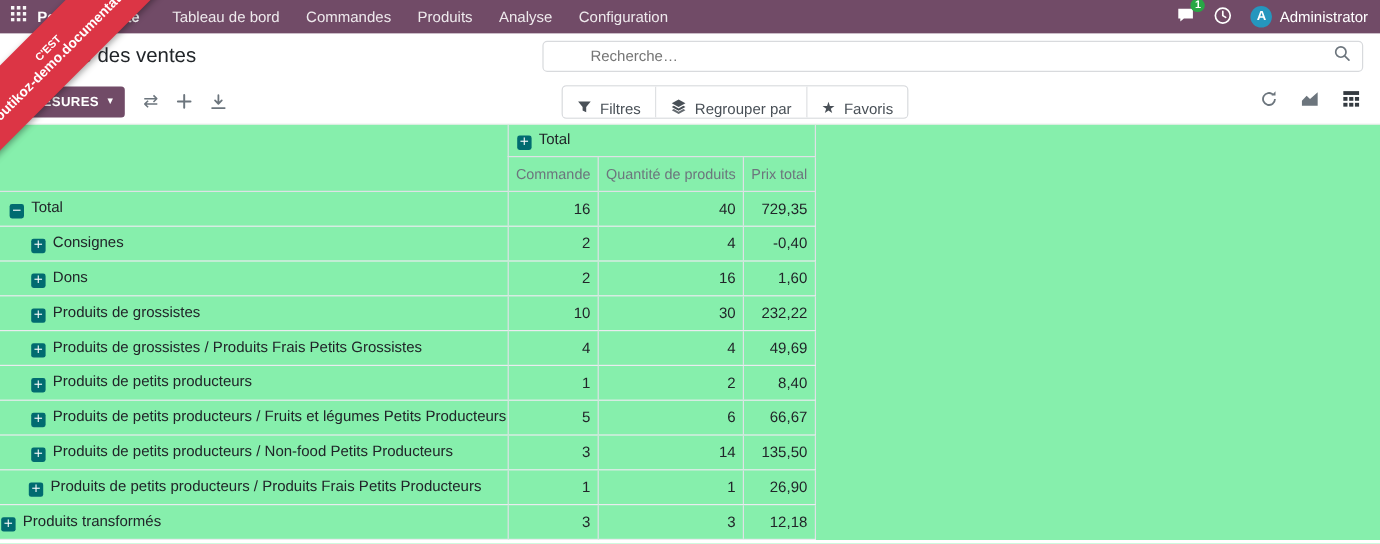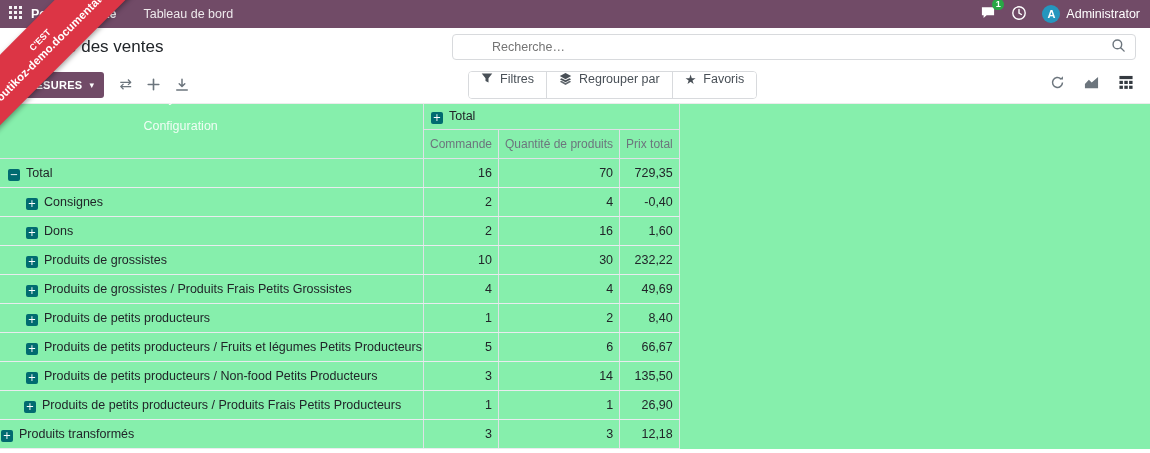--- a/index.html
+++ b/index.html
@@ -13,21 +13,21 @@
 
   
   .navbar {
     height:28px; background:var(--accent, #714B67);
     display:flex; justify-content:space-between; align-items:center;
     color:#fff; padding-right:10px;
   }
   .nav-left { display:flex; align-items:center; height:100%; }
   .apps-btn { padding:0 9px; display:flex; align-items:center; height:100%; cursor:pointer; }
   .app-name { font-weight:bold; font-size:12.5px; margin-right:16px; cursor:pointer; white-space:nowrap; }
-  .nav-menu { display:flex; list-style:none; margin:0; padding:0; height:100%;flex-direction:column; }
+  .nav-menu { display:flex; list-style:none; margin:0; padding:0; height:100%; }
   .nav-menu li {
     padding:0 11px; font-size:12.5px; color:rgba(255,255,255,.88);
     line-height:28px; cursor:pointer; white-space:nowrap;
   }
   .nav-right { display:flex; align-items:center; gap:15px; font-size:12.5px; }
   .systray-icon { position:relative; display:flex; align-items:center; cursor:pointer; }
   .badge {
     position:absolute; top:-6px; right:-8px; background:var(--badge_green,#28a745);
     border-radius:8px; font-size:9px; line-height:11px; padding:0 3.5px;
     color:#fff; font-weight:bold;
@@ -63,21 +63,21 @@
   }
   .caret { font-size:9px; font-family:"DejaVu Sans", sans-serif; }
   .tool-icon {
     color:#6c757d; font-size:15px; cursor:pointer; display:flex; align-items:center;
     line-height:1;
   }
   .cp-bottom-middle { flex:1; display:flex; margin-left:16px; }
   .btn-group { display:flex; border:1px solid #d8dadd; border-radius:4px; overflow:hidden; height:28px; background:#fff; }
   .btn-group button {
     background:#fff; border:none; border-right:1px solid #d8dadd; padding:0 12px;
-    font-size:12.5px; color:#495057; display:flex; align-items:flex-start; gap:7px;
+    font-size:12.5px; color:#495057; display:flex; align-items:flex-end; gap:7px;
     cursor:pointer; font-family:"Liberation Sans", sans-serif; white-space:nowrap;
   }
   .btn-group button:last-child { border-right:none; }
   .star-glyph { color:#495057; font-size:13px; }
   .cp-bottom-right { display:flex; align-items:center; gap:18px; padding-right:16px; }
   .view-btn { display:flex; align-items:center; cursor:pointer; }
 
   
   .pivot-wrap { background:#86efac; }
   table.pivot { border-collapse:collapse; table-layout:fixed; font-size:12.5px; color:#212529; }
@@ -286,21 +286,21 @@
         <th class="h2-empty"></th>
       <th class="measure-th">Commande</th>
           <th class="measure-th">Quantité de produits</th>
           <th class="measure-th">Prix total</th>
         </tr>
     </thead>
     <tbody>
         <tr class="prow">
           <td class="plabel" style="padding-left: 8px;"><span class="sq">−</span><span>Total</span></td>
           <td class="pval">16</td>
-          <td class="pval">70</td>
+          <td class="pval">40</td>
           <td class="pval">729,35</td>
         </tr>
         <tr class="prow">
           <td class="plabel" style="padding-left: 26px;"><span class="sq">+</span><span>Consignes</span></td>
           <td class="pval">2</td>
           <td class="pval">4</td>
           <td class="pval">-0,40</td>
         </tr>
         <tr class="prow">
           <td class="plabel" style="padding-left: 26px;"><span class="sq">+</span><span>Dons</span></td>

